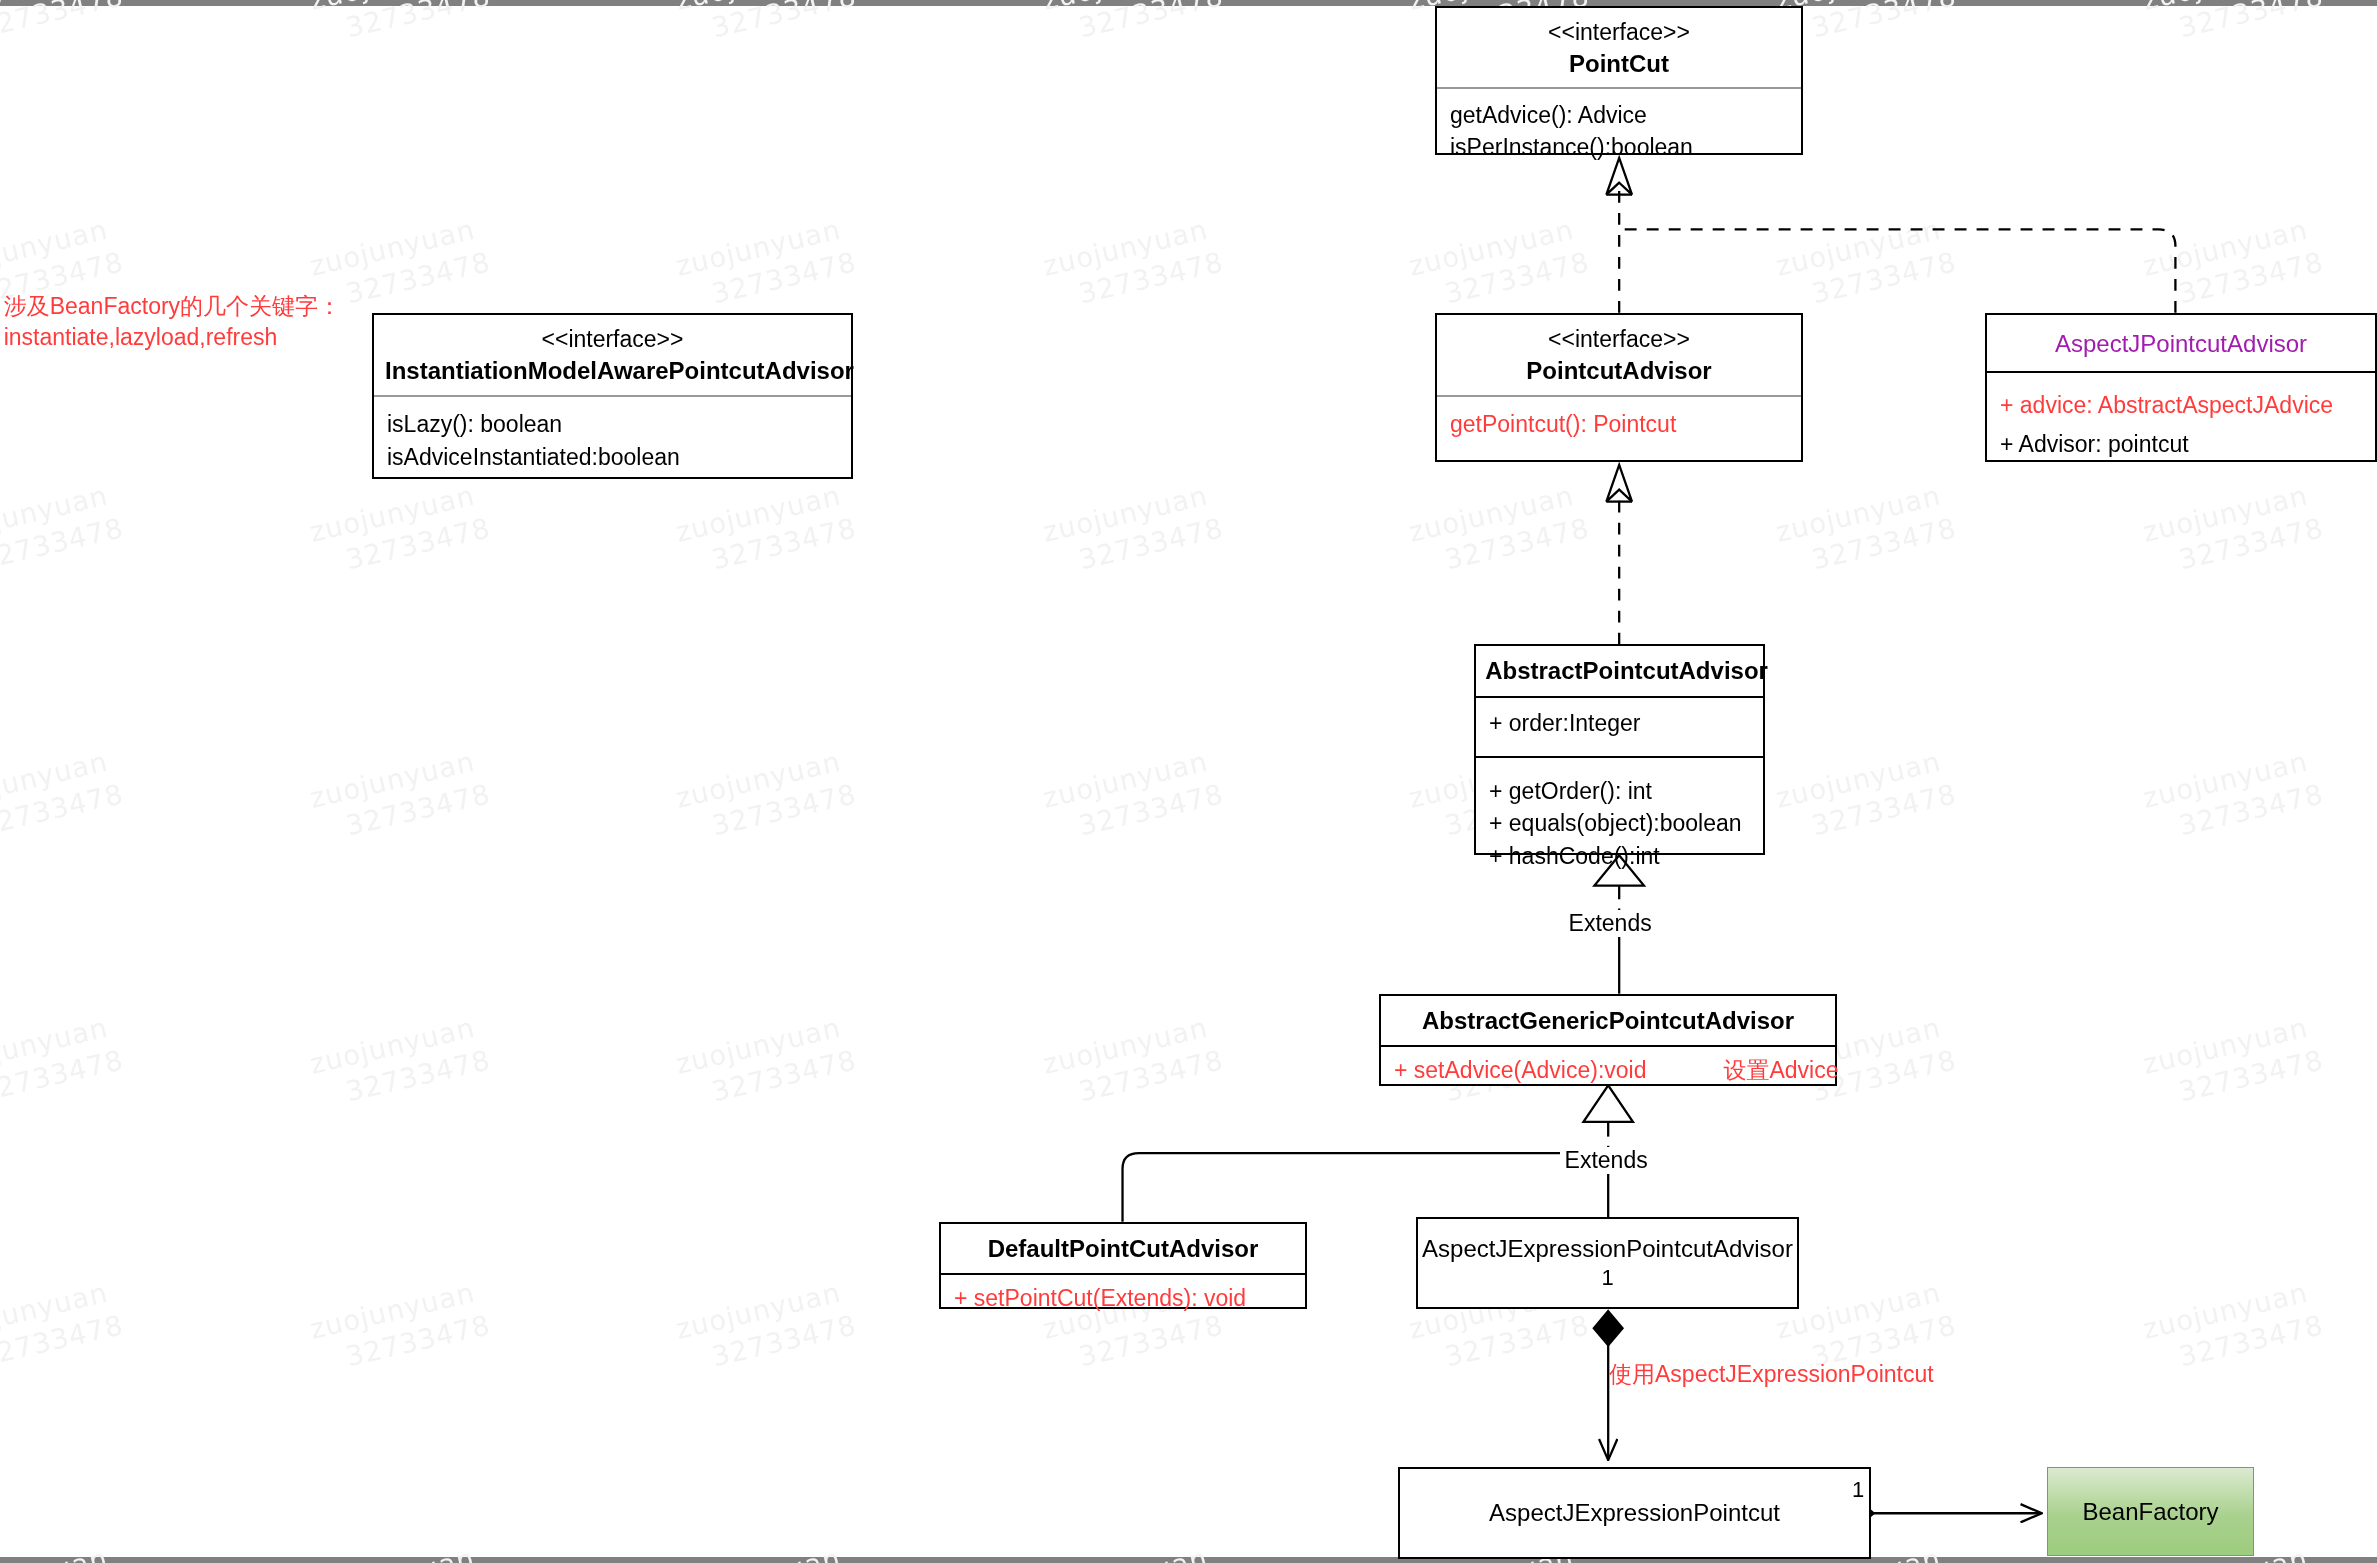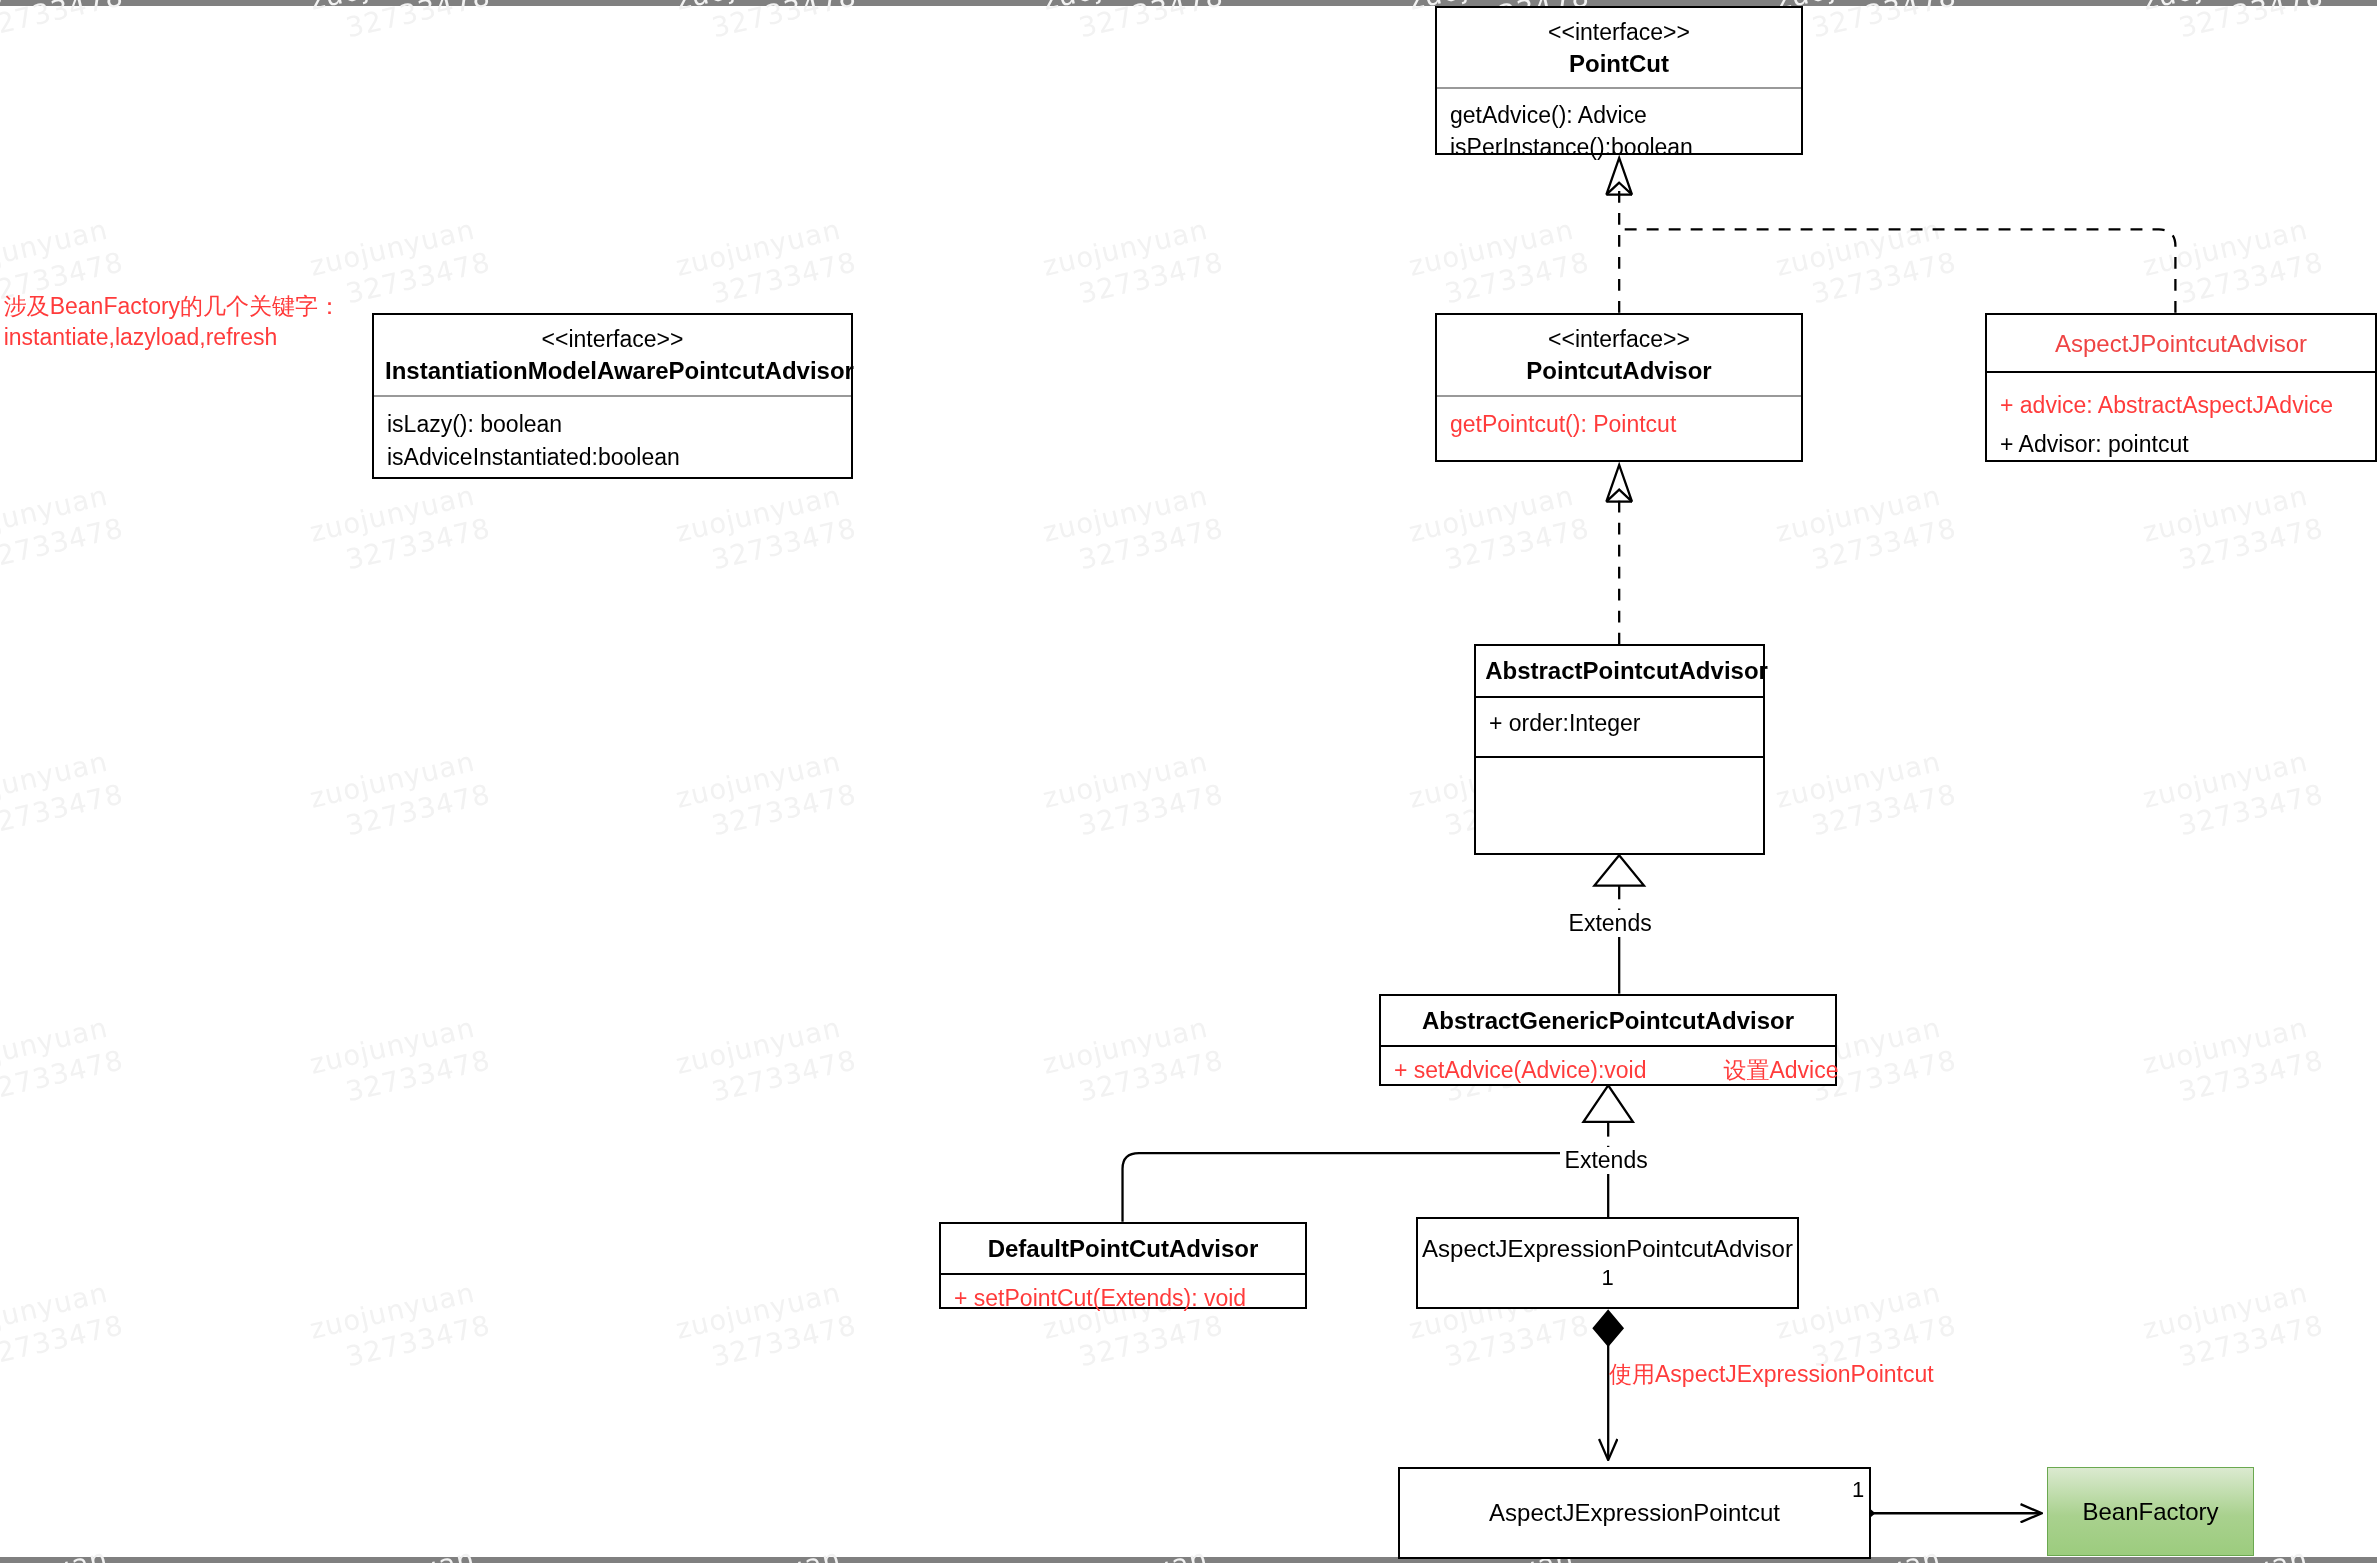--- a/index.html
+++ b/index.html
@@ -86,21 +86,21 @@
   .uml .hdr .cname {
     display: block;
     font-size: 24px;
     font-weight: bold;
     color: #000;
   }
   .uml .hdr .cname-plain {
     display: block;
     font-size: 24px;
     font-weight: normal;
-    color: #ef4444;
+    color: #a21caf;
   }
   .uml .sep-thin {
     border-top: 2.7px solid #999999;
   }
   .uml .sep-solid {
     border-top: 2.3px solid #000000;
   }
   .uml .member {
     font-size: 23px;
     color: #000;
@@ -460,20 +460,25 @@
 
   <div class="uml" id="box-abstractpa">
     <div class="row hdr">
       <span class="cname">AbstractPointcutAdvisor</span>
     </div>
     <div class="sep-solid"></div>
     <div class="row attrs">
       <div class="member">+ order:Integer</div>
     </div>
     <div class="sep-solid"></div>
+    <div class="row ops">
+      <div class="member">+ getOrder(): int</div>
+      <div class="member">+ equals(object):boolean</div>
+      <div class="member">+ hashCode():int</div>
+    </div>
   </div>
 
   <div class="floating" id="label-extends-1">Extends</div>
 
   <div class="uml" id="box-agpa">
     <div class="row hdr">
       <span class="cname">AbstractGenericPointcutAdvisor</span>
     </div>
     <div class="sep-solid"></div>
     <div class="row body">

